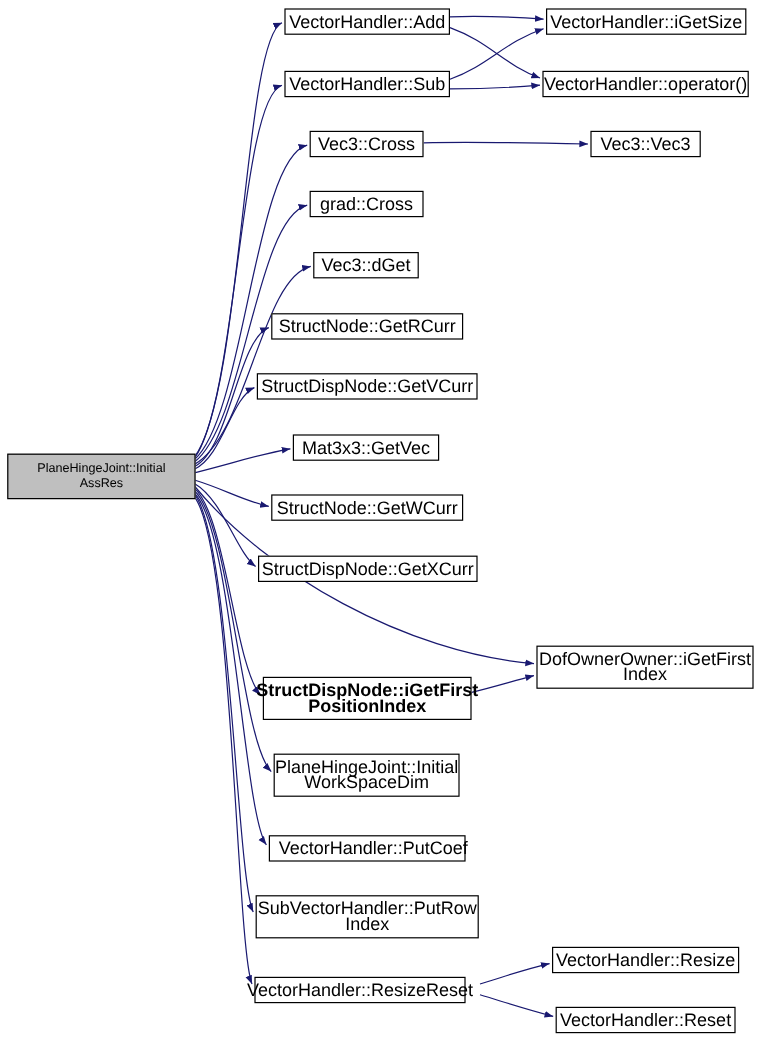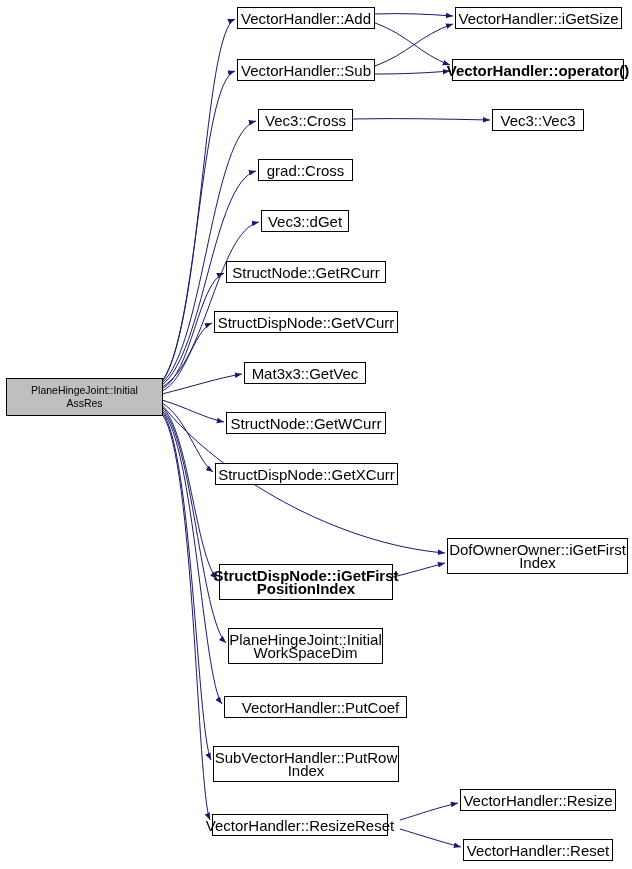--- a/index.html
+++ b/index.html
@@ -122,38 +122,38 @@
   <div class="node" style="left:219px;top:564px;width:174px;height:36px;font-weight:bold;">
     <span>StructDispNode::iGetFirst</span>
     <span>PositionIndex</span>
   </div>
 
   <div class="node" style="left:228px;top:628px;width:155px;height:36px;">
     <span>PlaneHingeJoint::Initial</span>
     <span>WorkSpaceDim</span>
   </div>
 
-  <div class="node" style="left:224px;top:696px;width:183px;height:22px;padding-left:10px;">
+  <div class="node" style="left:224px;top:696px;width:164px;height:22px;padding-left:10px;">
     <span>VectorHandler::PutCoef</span>
   </div>
 
   <div class="node" style="left:213px;top:746px;width:186px;height:36px;">
     <span>SubVectorHandler::PutRow</span>
     <span>Index</span>
   </div>
 
   <div class="node" style="left:212px;top:814px;width:176px;height:22px;text-align:right;">
     <span>VectorHandler::ResizeReset</span>
   </div>
 
   <div class="node" style="left:455px;top:7px;width:167px;height:22px;">
     <span>VectorHandler::iGetSize</span>
   </div>
 
-  <div class="node" style="left:452px;top:59px;width:172px;height:22px;font-weight:bold;">
+  <div class="node" style="left:452px;top:59px;width:172px;height:22px;">
     <span>VectorHandler::operator()</span>
   </div>
 
   <div class="node" style="left:492px;top:109px;width:92px;height:22px;">
     <span>Vec3::Vec3</span>
   </div>
 
   <div class="node" style="left:447px;top:538px;width:181px;height:36px;">
     <span>DofOwnerOwner::iGetFirst</span>
     <span>Index</span>

